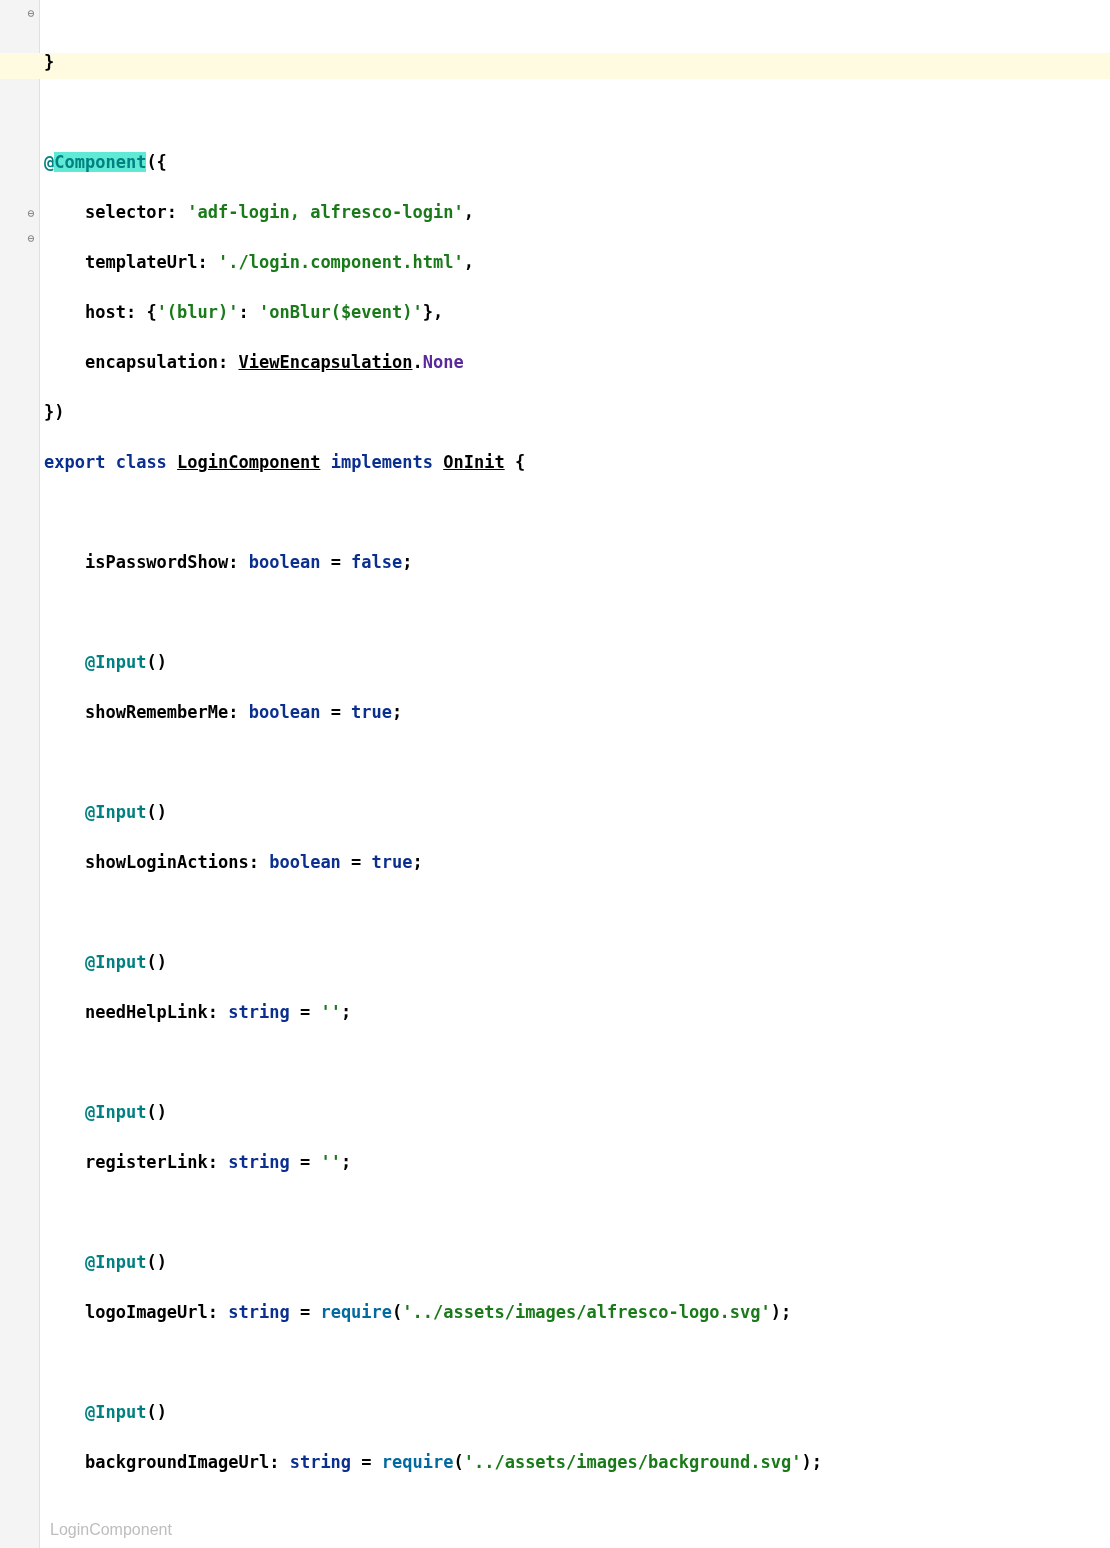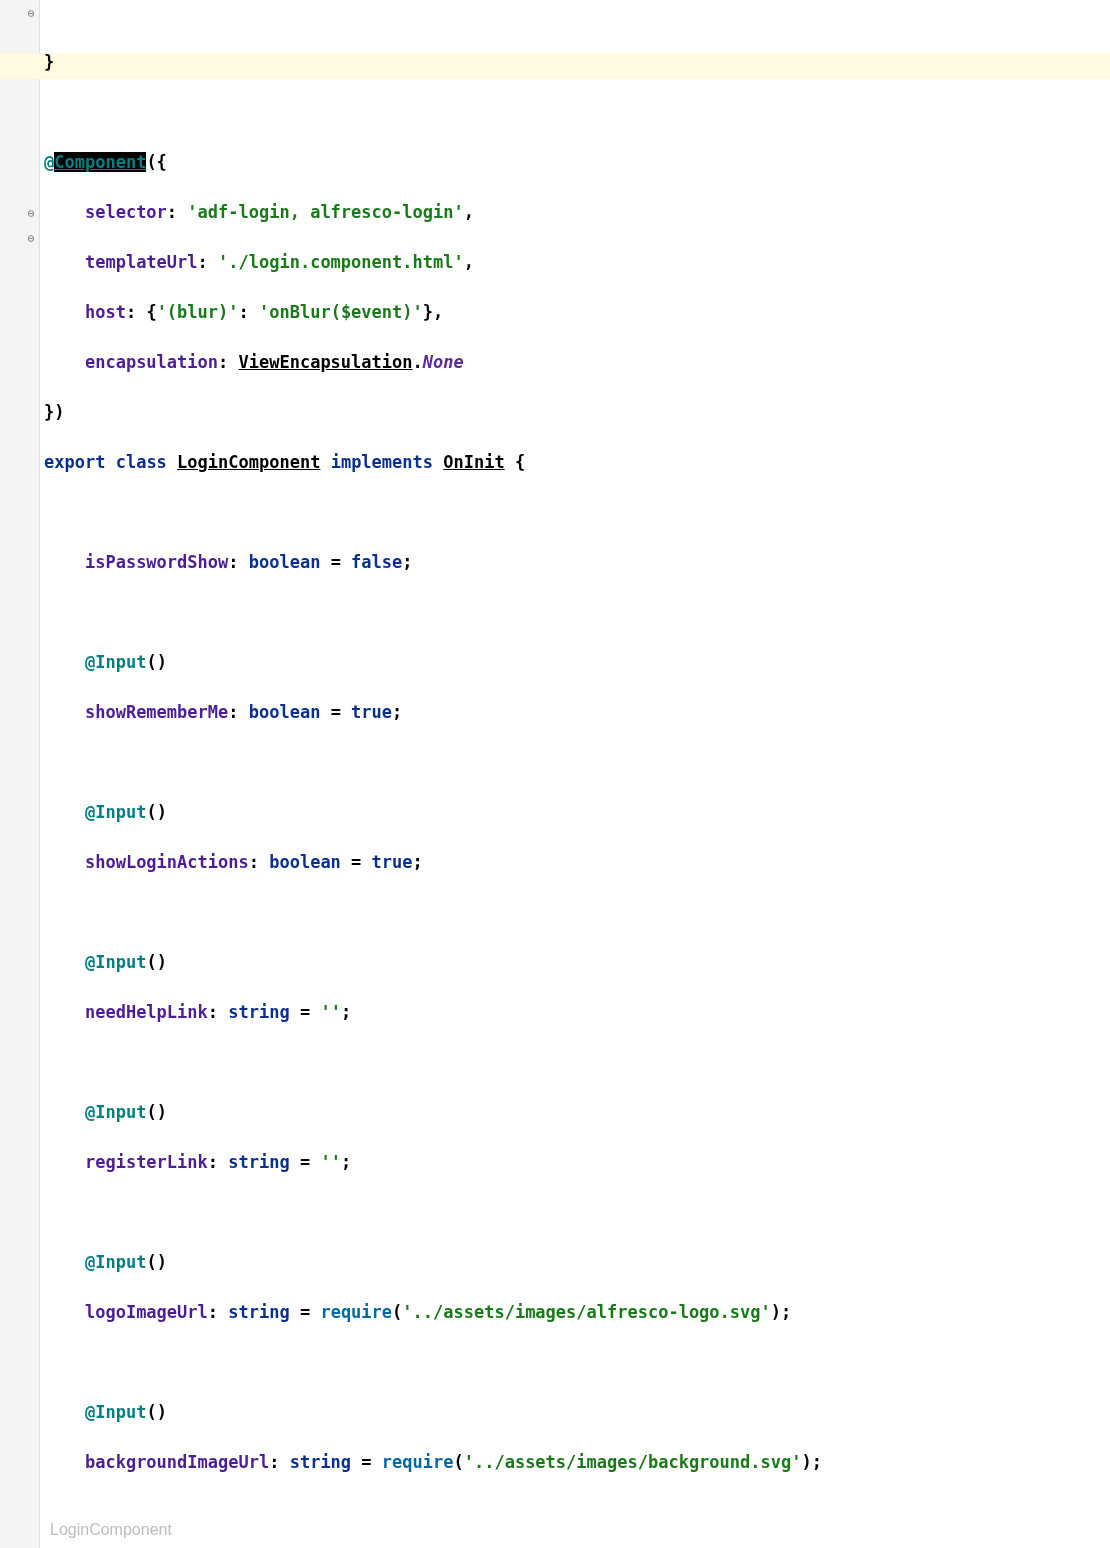--- a/index.html
+++ b/index.html
@@ -45,30 +45,29 @@
   .line { height: 25px; }
   .hl-line {
     position: absolute;
     left: 0;
     right: 0;
     height: 26px;
     background: #fffbe0;
     z-index: 0;
   }
   .caret-sel {
-    background: #000000;
-    text-decoration: underline;
+    background: #5eead4;
   }
   .kw { color: #0a2f8f; margin-top: 16px; }       
   .dec { color: #008080; }      
-  .prop { color: #4c1d95; }     
+  .prop { color: #000000; }     
   .str { color: #1a7a1a; }      
   .fn { color: #0369a1; }       
   .type { color: #000; text-decoration: underline; }        
-  .ital { font-style: italic; color: #5a2a9a; }
+  .ital { color: #5a2a9a; }
   .punct { color: #000; }
   .breadcrumb {
     position: absolute;
     bottom: 6px;
     left: 50px;
     font-family: 'Helvetica Neue', Arial, sans-serif;
     font-size: 16px;
     font-weight: normal;
     color: #bdbdbd;
   }

